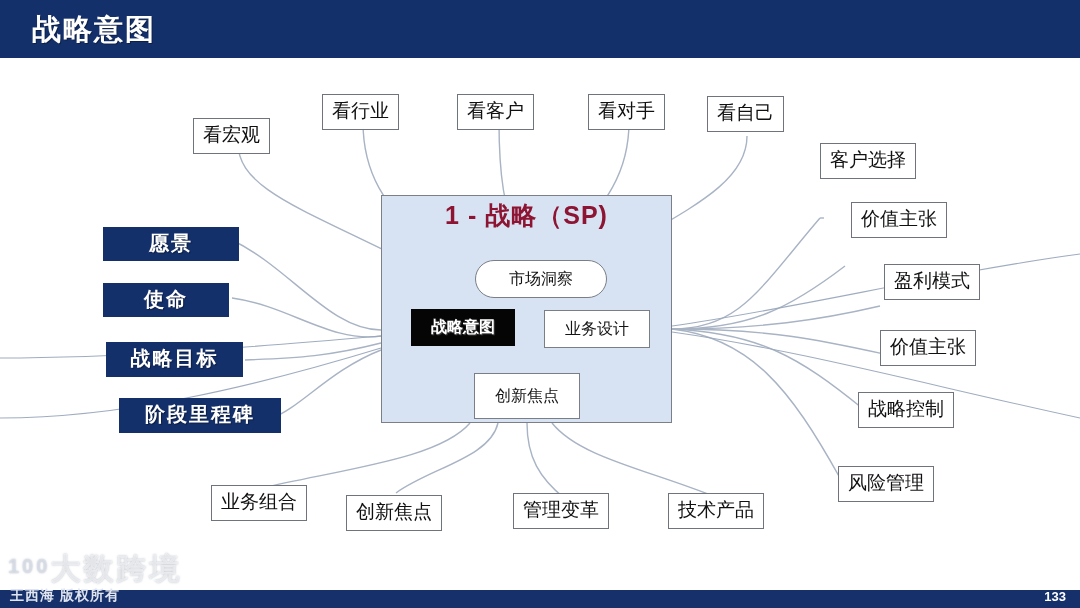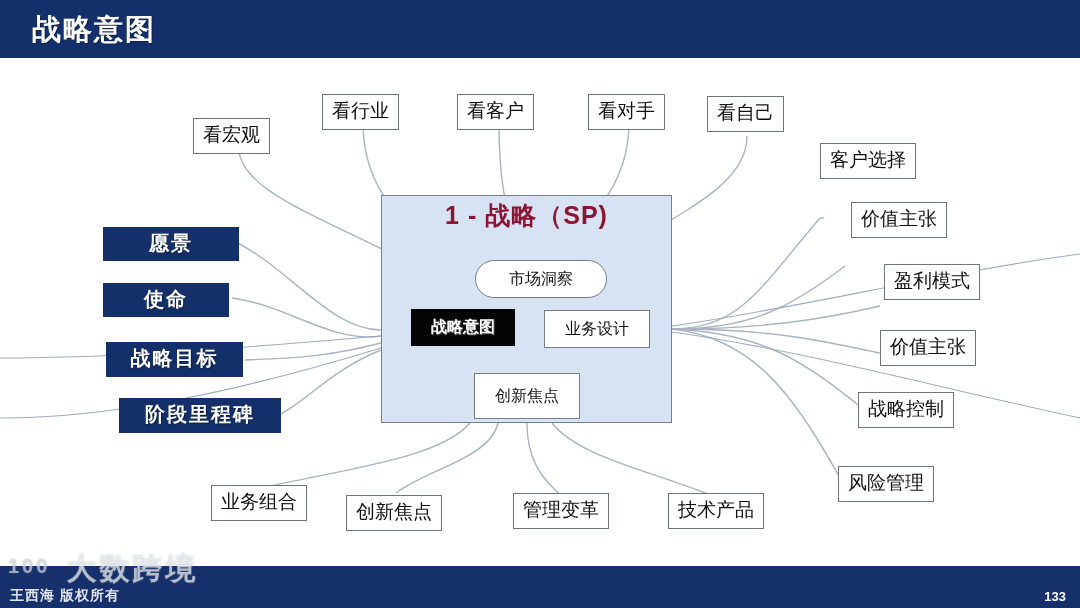--- a/index.html
+++ b/index.html
@@ -24,21 +24,21 @@
   #header-title{
     position:absolute;left:32px;top:10px;
     color:#ffffff;
     font-size:29px;font-weight:bold;
     letter-spacing:2px;
     text-shadow:1px 1px 0 rgba(0,0,0,.35);
   }
 
   
   #footer{
-    position:absolute;left:0;bottom:0;width:1080px;height:42px;
+    position:absolute;left:0;bottom:0;width:1080px;height:18px;
     background:#15306b;
     margin-top:16px;
   }
   #footer-copy{
     position:absolute;left:10px;bottom:3px;
     color:#dfe4ef;font-size:14px;font-weight:bold;
     letter-spacing:1px;
     z-index:6;
   }
   #page-number{
@@ -51,21 +51,21 @@
     color:rgba(255,255,255,.62);
     letter-spacing:3px;
     text-shadow:0 0 2px rgba(120,130,150,.55);
     z-index:5;
     white-space:nowrap;
     pointer-events:none;
   }
   #watermark .wm-mark{
     font-size:20px;
     vertical-align:6px;
-    margin-right:16px;
+    margin-right:0;
     color:rgba(225,230,240,.60);
   }
 
   
   #connectors{
     position:absolute;left:0;top:58px;width:1080px;height:524px;
   }
 
   
   #center-panel{

